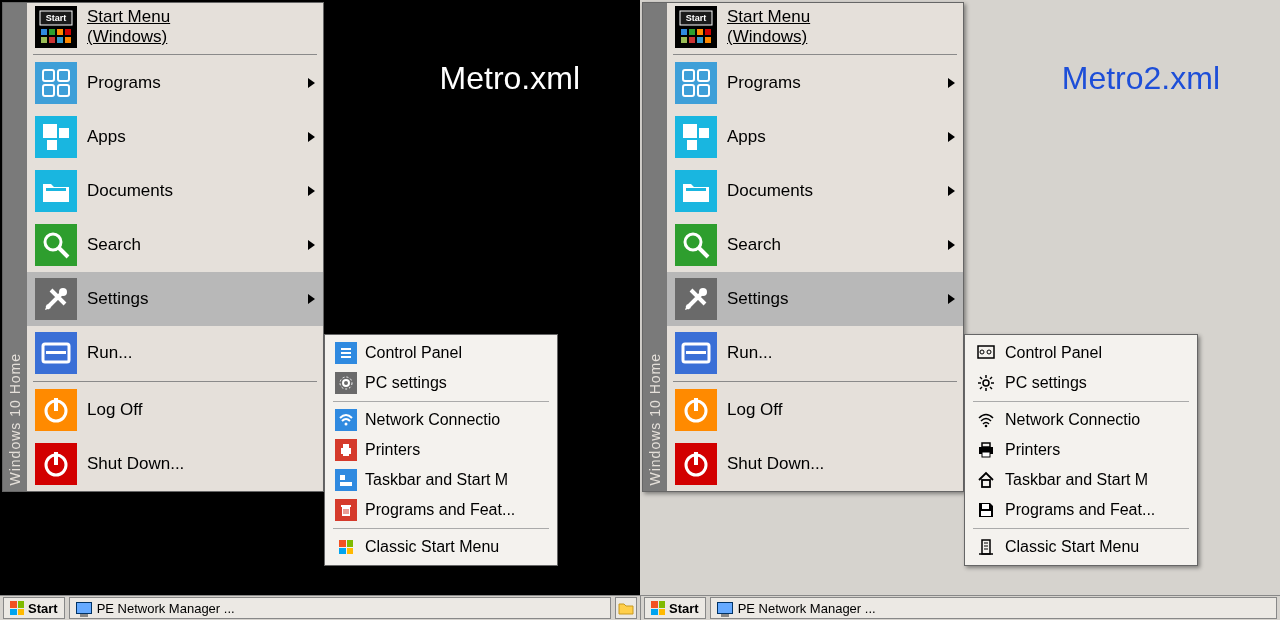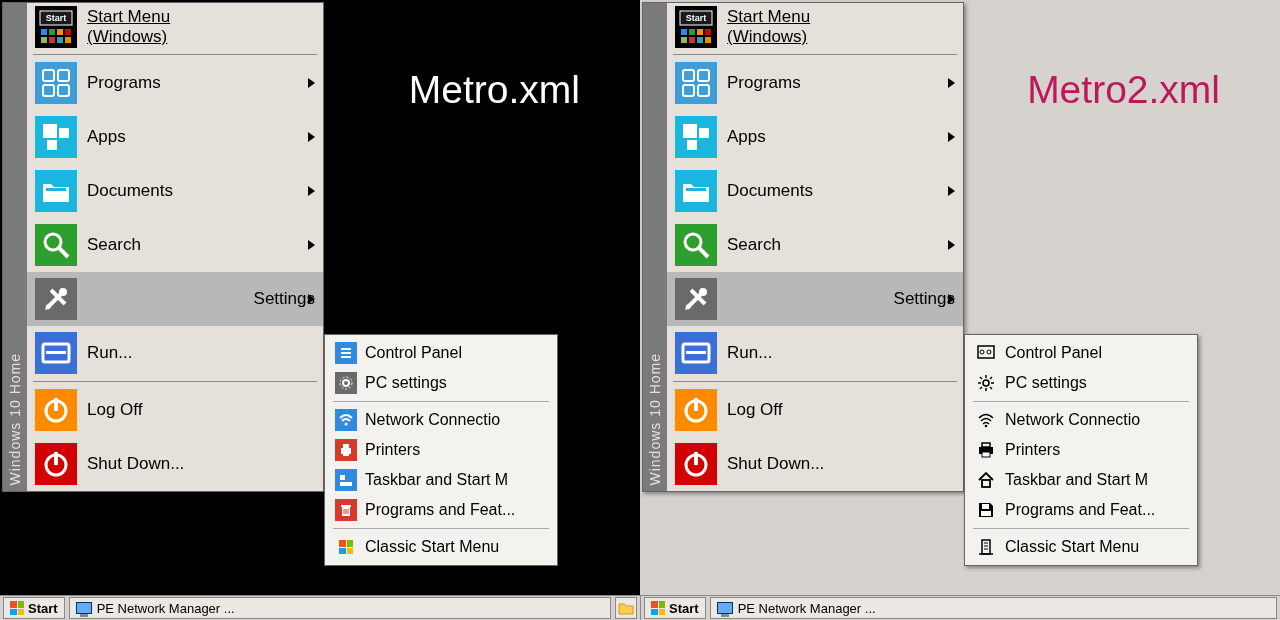--- a/index.html
+++ b/index.html
@@ -1,30 +1,30 @@
 <!DOCTYPE html>
 <html><head>
 <meta charset="utf-8">
 <style>
   * { box-sizing: border-box; margin: 0; padding: 0; font-family: "Segoe UI", Tahoma, sans-serif; }
   body { width: 1280px; height: 620px; background: #d6d3ce; overflow: hidden; position: relative; }
   .panel { position: absolute; top: 0; height: 595px; }
   .panel.left  { left: 0; width: 640px; background: #000; }
   .panel.right { left: 640px; width: 640px; background: #d6d3ce; }
-  .caption { position: absolute; top: 68px; right: 60px; font-size: 39px; }
+  .caption { position: absolute; top: 60px; right: 60px; font-size: 32px; }
   .panel.left  .caption { color: #fff; }
-  .panel.right .caption { color: #be185d; }
+  .panel.right .caption { color: #1d4ed8; }
 
   .menu { position: absolute; top: 2px; left: 2px; width: 322px; background: #e5e0da; border: 1px solid #666; display: flex; box-shadow: 2px 2px 4px rgba(0,0,0,.4); }
   .sidebar { width: 24px; background: #7a7a7a; color: #e5e0da; font-size: 14px; display: flex; align-items: flex-end; justify-content: center; padding-bottom: 6px; }
   .sidebar span { writing-mode: vertical-rl; transform: rotate(180deg); letter-spacing: 1px; }
   .items { flex: 1; }
   .item { display: flex; align-items: center; gap: 10px; padding: 6px 8px; font-size: 17px; color: #000; position: relative; min-height: 54px; cursor: default; }
   .item.slim { min-height: 0; padding: 3px 8px 5px; }
-  .item.sel { background: #b8b8b8; justify-content: space-between; }
+  .item.sel { background: #b8b8b8; }
   .item .chev { position: absolute; right: 8px; top: 50%; transform: translateY(-50%); }
   .hr { height: 1px; background: #8a8a8a; margin: 1px 6px; }
   .tile { width: 42px; height: 42px; display: flex; align-items: center; justify-content: center; color: #fff; flex-shrink: 0; }
   .tile svg { display:block; }
   .label2 { line-height: 1.15; text-decoration: underline; }
 
   .sub { position: absolute; top: 334px; width: 234px; background: #f4f2ee; border: 1px solid #666; box-shadow: 2px 2px 4px rgba(0,0,0,.4); padding: 3px 0; }
   .panel.left  .sub { left: 324px; }
   .panel.right .sub { left: 324px; }
   .sitem { display: flex; align-items: center; gap: 8px; padding: 4px 10px; font-size: 16px; color: #000; min-height: 30px; }

